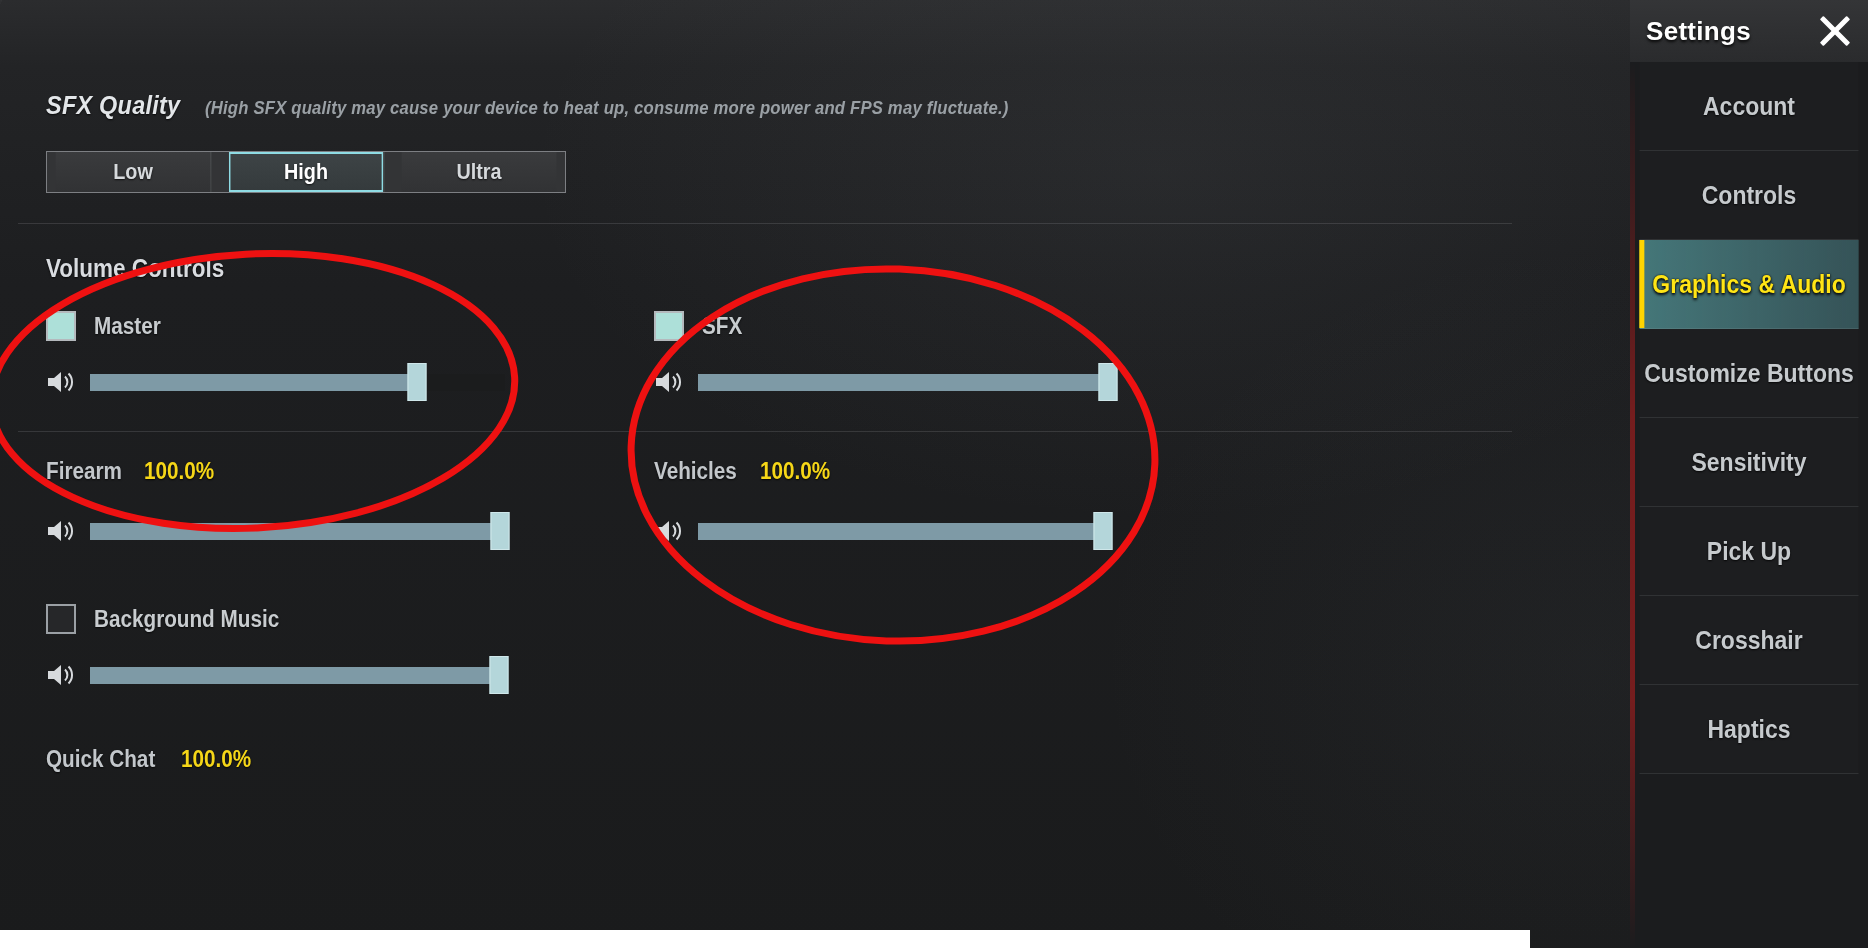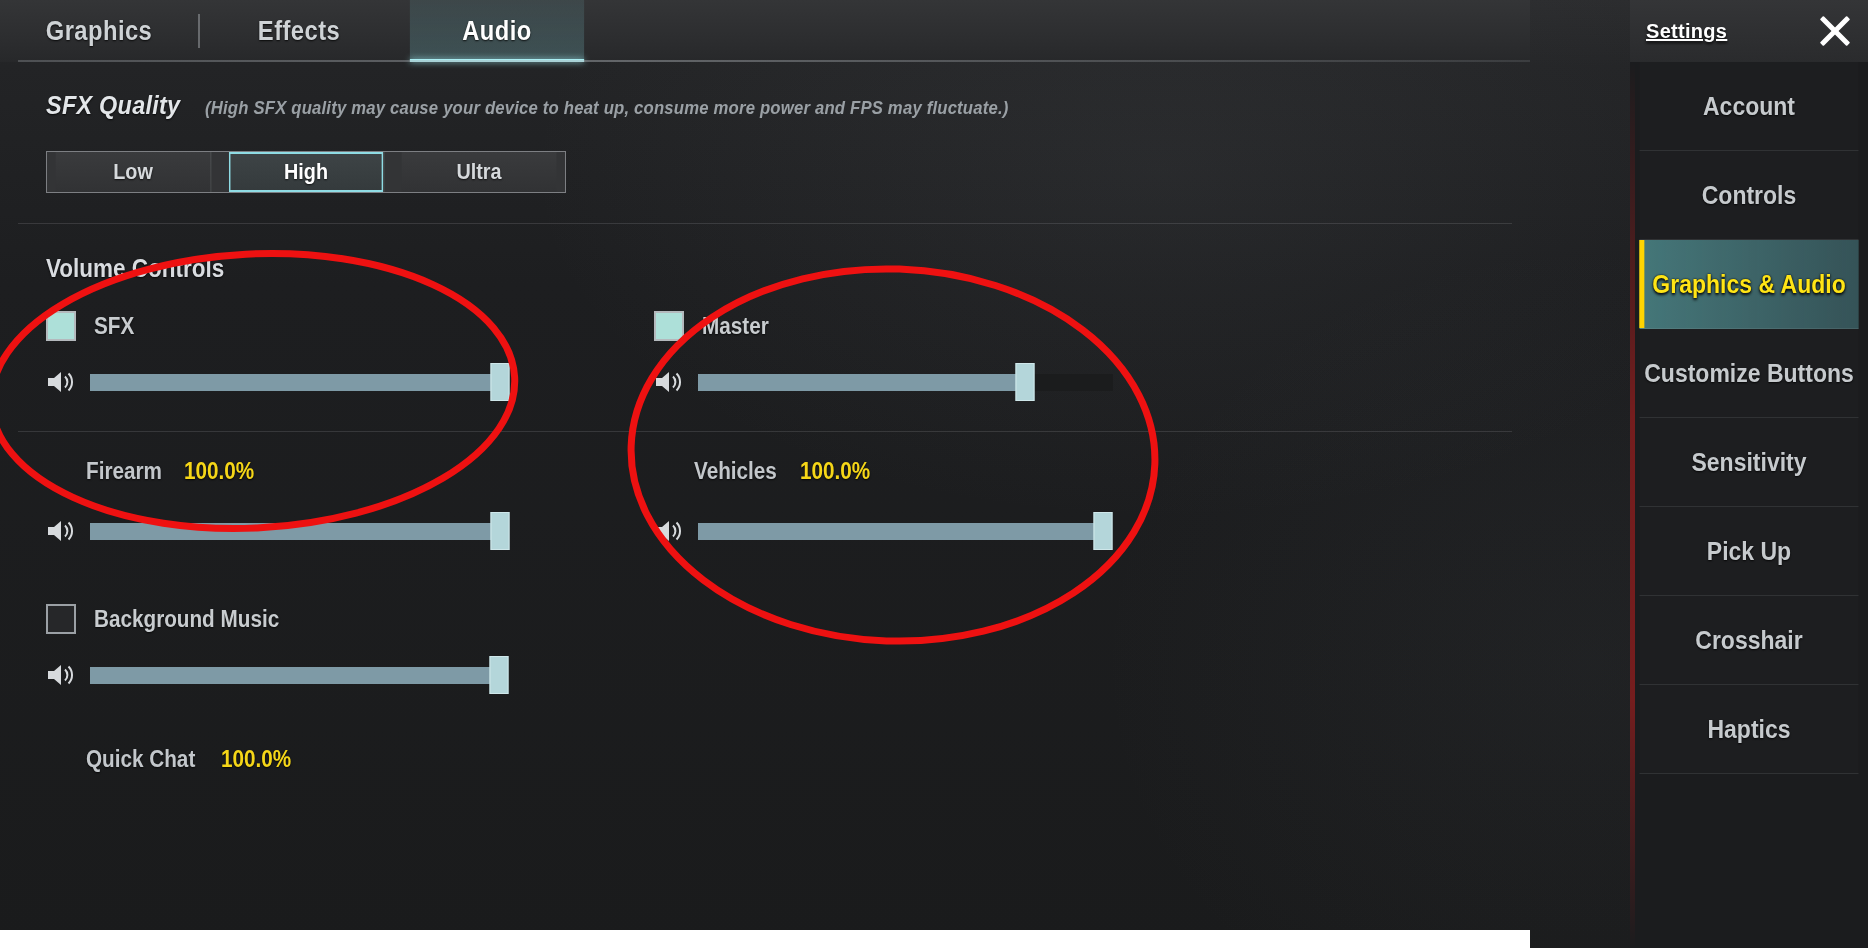--- a/index.html
+++ b/index.html
@@ -156,21 +156,21 @@
     flex: 0 0 auto;
   }
   .chkbox.on { background: #ade0d9; border-color: #b4b9bd; }
   .chk-label {
     margin-left: 18px;
     color: #c8cccf; font-size: 23px; font-weight: 700;
     transform: scaleX(0.9); transform-origin: left;
     text-shadow: 0 1px 2px rgba(0,0,0,.7);
   }
 
-  .val-row { display: flex; align-items: baseline; height: 34px; margin-left: 40px; }
+  .val-row { display: flex; align-items: baseline; height: 34px; }
   .val-label {
     color: #c3c7cb; font-size: 23px; font-weight: 700;
     transform: scaleX(0.9); transform-origin: left;
     text-shadow: 0 1px 2px rgba(0,0,0,.7);
   }
   .val-num {
     margin-left: 14px;
     color: #f5d618; font-size: 23px; font-weight: 700;
     transform: scaleX(0.9); transform-origin: left;
     text-shadow: 0 1px 2px rgba(0,0,0,.85);
@@ -201,24 +201,23 @@
     z-index: 5;
   }
   .sb-header {
     position: relative;
     height: 62px;
     display: flex; align-items: center; justify-content: space-between;
     padding: 0 14px 0 16px;
     background: linear-gradient(180deg, #343537, #2a2b2d);
   }
   .sb-title {
-    color: #ffffff; font-size: 20px; font-weight: 700;
+    color: #ffffff; font-size: 26px; font-weight: 700;
     letter-spacing: .3px;
     text-shadow: 0 2px 3px rgba(0,0,0,.85);
-    text-decoration: underline;
   }
   .close-x {
     width: 38px; height: 38px; position: relative; flex: 0 0 auto;
   }
   .close-x::before, .close-x::after {
     content: ""; position: absolute; left: 50%; top: 50%;
     width: 5px; height: 38px; background: #ffffff;
     border-radius: 1px;
   }
   .close-x::before { transform: translate(-50%,-50%) rotate(45deg); }
@@ -264,34 +263,20 @@
   }
 </style>
 </head>
 <body>
 
 <div id="root">
 
   <div class="bg-layer"></div>
   <div class="bg-texture"></div>
 
-  <div class="tabbar">
-    <div class="tab-wrap">
-      <div class="tab">
-        <span>Graphics</span>
-      </div>
-      <div class="tab-divider"></div>
-      <div class="tab">
-        <span>Effects</span>
-      </div>
-      <div class="tab active">
-        <span>Audio</span>
-      </div>
-    </div>
-  </div>
 
   <div class="content">
 
     <div class="section">
       <div class="sfx-head">
         <span class="sfx-title">SFX Quality</span>
         <span class="sfx-note">(High SFX quality may cause your device to heat up, consume more power and FPS may fluctuate.)</span>
       </div>
       <div class="seg">
         <div class="seg-btn">
@@ -306,57 +291,57 @@
       </div>
       <div style="height:30px"></div>
     </div>
 
     <div class="hr" style="margin-left:18px"></div>
 
     <div class="section">
       <div class="vol-head">Volume Controls</div>
 
       <div class="vol-grid">
-        <div class="vol-cell right">
+        <div class="vol-cell">
           <div class="chk-row">
             <span class="chkbox on"></span>
-            <span class="chk-label">SFX</span>
+            <span class="chk-label">Master</span>
           </div>
           <div class="slider-row">
             <span class="spk">
               <svg viewBox="0 0 30 26" width="30" height="26">
                   <path d="M2 9h6l7-6v20l-7-6H2z" fill="#d7dadd"></path>
                   <path d="M19 7.5a7.5 7.5 0 010 11" stroke="#d7dadd" stroke-width="2" fill="none"></path>
                   <path d="M22.5 4.5a12 12 0 010 17" stroke="#d7dadd" stroke-width="2" fill="none"></path>
                 </svg>
             </span>
             <span class="track-wrap">
-              <span class="track" style="width:410px"></span>
-              <span class="thumb" style="left:410px"></span>
-            </span>
-          </div>
-        </div>
-
-        <div class="vol-cell">
+              <span class="track" style="width:327px"></span>
+              <span class="track-rest" style="width:88px"></span>
+              <span class="thumb" style="left:327px"></span>
+            </span>
+          </div>
+        </div>
+
+        <div class="vol-cell right">
           <div class="chk-row">
             <span class="chkbox on"></span>
-            <span class="chk-label">Master</span>
+            <span class="chk-label">SFX</span>
           </div>
           <div class="slider-row">
             <span class="spk">
               <svg viewBox="0 0 30 26" width="30" height="26">
                   <path d="M2 9h6l7-6v20l-7-6H2z" fill="#d7dadd"></path>
                   <path d="M19 7.5a7.5 7.5 0 010 11" stroke="#d7dadd" stroke-width="2" fill="none"></path>
                   <path d="M22.5 4.5a12 12 0 010 17" stroke="#d7dadd" stroke-width="2" fill="none"></path>
                 </svg>
             </span>
             <span class="track-wrap">
-              <span class="track" style="width:327px"></span>
-              <span class="track-rest" style="width:88px"></span>
-              <span class="thumb" style="left:327px"></span>
+              <span class="track" style="width:410px"></span>
+              <span class="thumb" style="left:410px"></span>
             </span>
           </div>
         </div>
       </div>
       <div style="height:30px"></div>
     </div>
 
     <div class="hr" style="margin-left:18px"></div>
 
     <div class="section">

